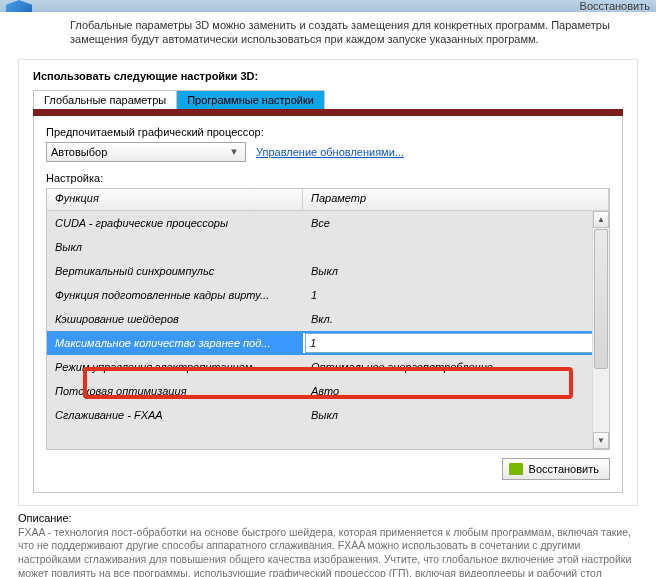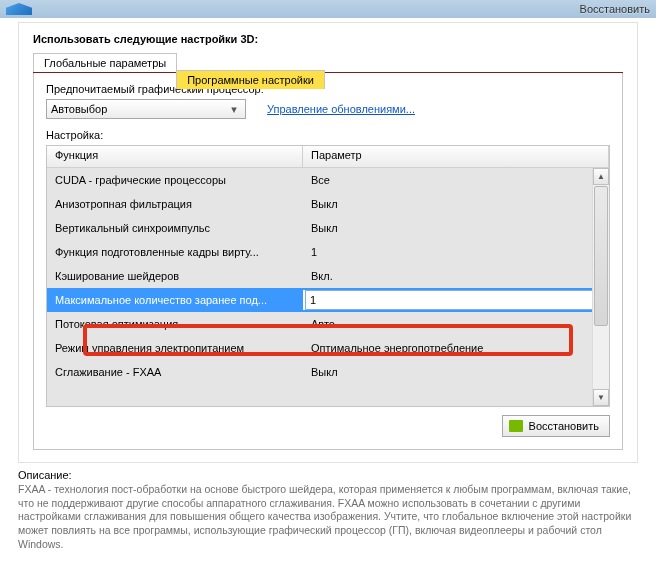--- a/index.html
+++ b/index.html
@@ -3,26 +3,26 @@
 <meta charset="utf-8">
 <style>
 * { box-sizing: border-box; margin: 0; padding: 0; font-family: "Segoe UI", Tahoma, sans-serif; font-size: 11px; }
 body { width: 656px; height: 577px; background: #fff; overflow: hidden; }
 .window { width: 656px; height: 577px; display: flex; flex-direction: column; }
 .header { height: 18px; background: linear-gradient(#bcd3e6,#a7c3dc); display: flex; align-items: center; padding: 0 6px; }
 .restore-link { margin-left: auto; color: #333; text-shadow: 0 1px 0 rgba(255,255,255,.4); }
 .intro { padding: 6px 40px 8px 70px; color: #333; line-height: 1.3; }
 .panel { margin: 4px 18px 0 18px; border: 1px solid #e1e1e1; padding: 10px 14px 12px 14px; background: #fff; }
 .panel-title { font-weight: bold; margin-bottom: 8px; }
-.tabs { display: flex; border-bottom: 1px solid #7f1d1d; }
-.tab { border: 1px solid #c5c5c5; border-bottom: none; padding: 3px 10px; background: #fde047; position: relative; top: 17px; margin-right: -1px; }
+.tabs { display: flex; border-bottom: 7px solid #7f1d1d; }
+.tab { border: 1px solid #c5c5c5; border-bottom: none; padding: 3px 10px; background: #0ea5e9; position: relative; top: 0; margin-right: -1px; }
 .tab.active { background: #fff; top: 0; }
 .inner { border: 1px solid #c5c5c5; border-top: none; padding: 10px 12px 12px 12px; }
 .gp-label { margin-bottom: 4px; }
-.gp-row { display: flex; align-items: center; gap: 21px; margin-bottom: 10px; }
+.gp-row { display: flex; align-items: center; gap: 10px; margin-bottom: 10px; }
 .select { width: 200px; height: 20px; border: 1px solid #a7a7a7; background: linear-gradient(#fff,#ececec); display: flex; align-items: center; padding: 0 4px; position: relative; }
 .select .chev { position: absolute; right: 2px; top: 0; height: 18px; width: 18px; display: flex; align-items: center; justify-content: center; color: #555; }
 .link { color: #1057c6; text-decoration: underline; cursor: pointer; }
 .settings-label { margin-bottom: 4px; }
 .table-wrap { border: 1px solid #c5c5c5; height: 262px; display: flex; flex-direction: column; }
 .thead { display: flex; background: linear-gradient(#fdfdfd,#ececec); border-bottom: 1px solid #d0d0d0; height: 22px; }
 .th { padding: 3px 8px; border-right: 1px solid #d0d0d0; }
 .th.c1 { width: 256px; }
 .th.c2 { flex: 1; }
 .tbody { flex: 1; overflow: hidden; position: relative; background: #e5e5e5; }
@@ -49,20 +49,21 @@
 </style>
 </head>
 <body>
 
 <div class="window">
   <div class="header">
     <span class="logo-icon"></span>
     <span class="restore-link">Восстановить</span>
   </div>
 
+  <div class="intro">Глобальные параметры 3D можно заменить и создать замещения для конкретных программ. Параметры замещения будут автоматически использоваться при каждом запуске указанных программ.</div>
 
   <div class="panel">
     <div class="panel-title">Использовать следующие настройки 3D:</div>
 
     <div class="tabs">
       <div class="tab active">Глобальные параметры</div>
       <div class="tab">Программные настройки</div>
     </div>
 
     <div class="inner">
@@ -70,32 +71,31 @@
       <div class="gp-row">
         <div class="select">
           <span>Автовыбор</span>
           <span class="chev">▾</span>
         </div>
         <span class="link">Управление обновлениями...</span>
       </div>
 
       <div class="settings-label">Настройка:</div>
 
-      <div class="table-wrap" style="position:relative;">
+      <div class="table-wrap" style="position:relative;font-style:italic;">
         <div class="thead">
           <div class="th c1">Функция</div>
           <div class="th c2">Параметр</div>
         </div>
         <div class="tbody">
           <div class="row">
               <div class="cell c1">CUDA - графические процессоры</div>
               <div class="cell c2">Все</div>
             </div>
           <div class="row">
-              <div class="cell c1">Анизотропная фильтрация</div>
               <div class="cell c2">Выкл</div>
             </div>
           <div class="row">
               <div class="cell c1">Вертикальный синхроимпульс</div>
               <div class="cell c2">Выкл</div>
             </div>
           <div class="row">
               <div class="cell c1">Функция подготовленные кадры вирту...</div>
               <div class="cell c2">1</div>
             </div>
@@ -106,26 +106,26 @@
           <div class="row sel">
             <div class="cell c1">Максимальное количество заранее под...</div>
             <div class="cell c2" style="padding:0;">
               <div class="value-select">
                 <span>1</span>
                 <span class="chev">⌄</span>
               </div>
             </div>
           </div>
           <div class="row">
+              <div class="cell c1">Режим управления электропитанием</div>
+              <div class="cell c2">Оптимальное энергопотребление</div>
+            </div>
+          <div class="row">
               <div class="cell c1">Потоковая оптимизация</div>
               <div class="cell c2">Авто</div>
-            </div>
-          <div class="row">
-              <div class="cell c1">Режим управления электропитанием</div>
-              <div class="cell c2">Оптимальное энергопотребление</div>
             </div>
           <div class="row">
               <div class="cell c1">Сглаживание - FXAA</div>
               <div class="cell c2">Выкл</div>
             </div>
 
           <div class="scrollbar">
             <div class="sb-btn">▲</div>
             <div class="sb-thumb"></div>
             <div class="sb-btn bottom">▼</div>

